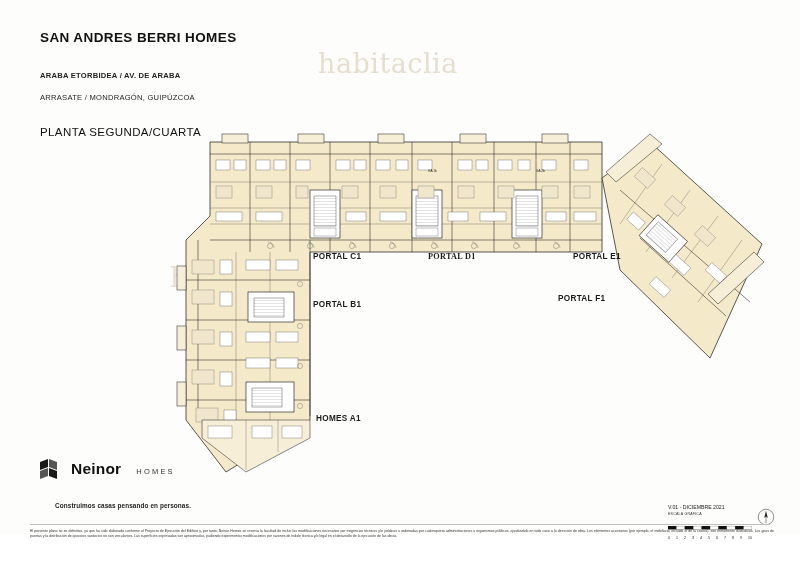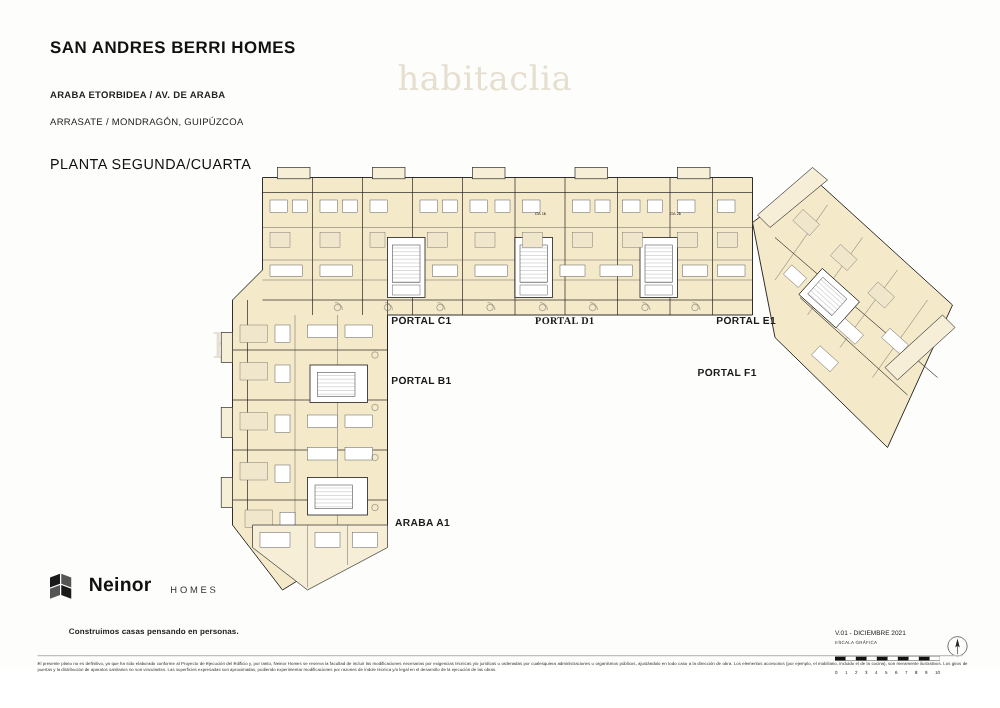--- a/index.html
+++ b/index.html
@@ -412,21 +412,21 @@
       <text class="txt" x="278" y="52">GA 1b</text>
       <text class="txt" x="386" y="52">GA 2b</text>
     </svg>
   </div>
 
   <div class="portal-label pl-c1">PORTAL C1</div>
   <div class="portal-label pl-d1">PORTAL D1</div>
   <div class="portal-label pl-e1">PORTAL E1</div>
   <div class="portal-label pl-f1">PORTAL F1</div>
   <div class="portal-label pl-b1">PORTAL B1</div>
-  <div class="portal-label pl-a1">ARABA A1</div>
+  <div class="portal-label pl-a1">HOMES A1</div>
 
   <div class="logo-wrap">
     <svg class="logo-mark" viewBox="0 0 26 22">
       <polygon points="2,4 10,1 10,9 2,12" fill="#1a1a1a"></polygon>
       <polygon points="11,1 19,4 19,12 11,9" fill="#555"></polygon>
       <polygon points="2,13 10,10 10,18 2,21" fill="#555"></polygon>
       <polygon points="11,10 19,13 19,21 11,18" fill="#1a1a1a"></polygon>
     </svg>
     <span class="logo-text">Neinor</span>
     <span class="logo-sub">HOMES</span>

